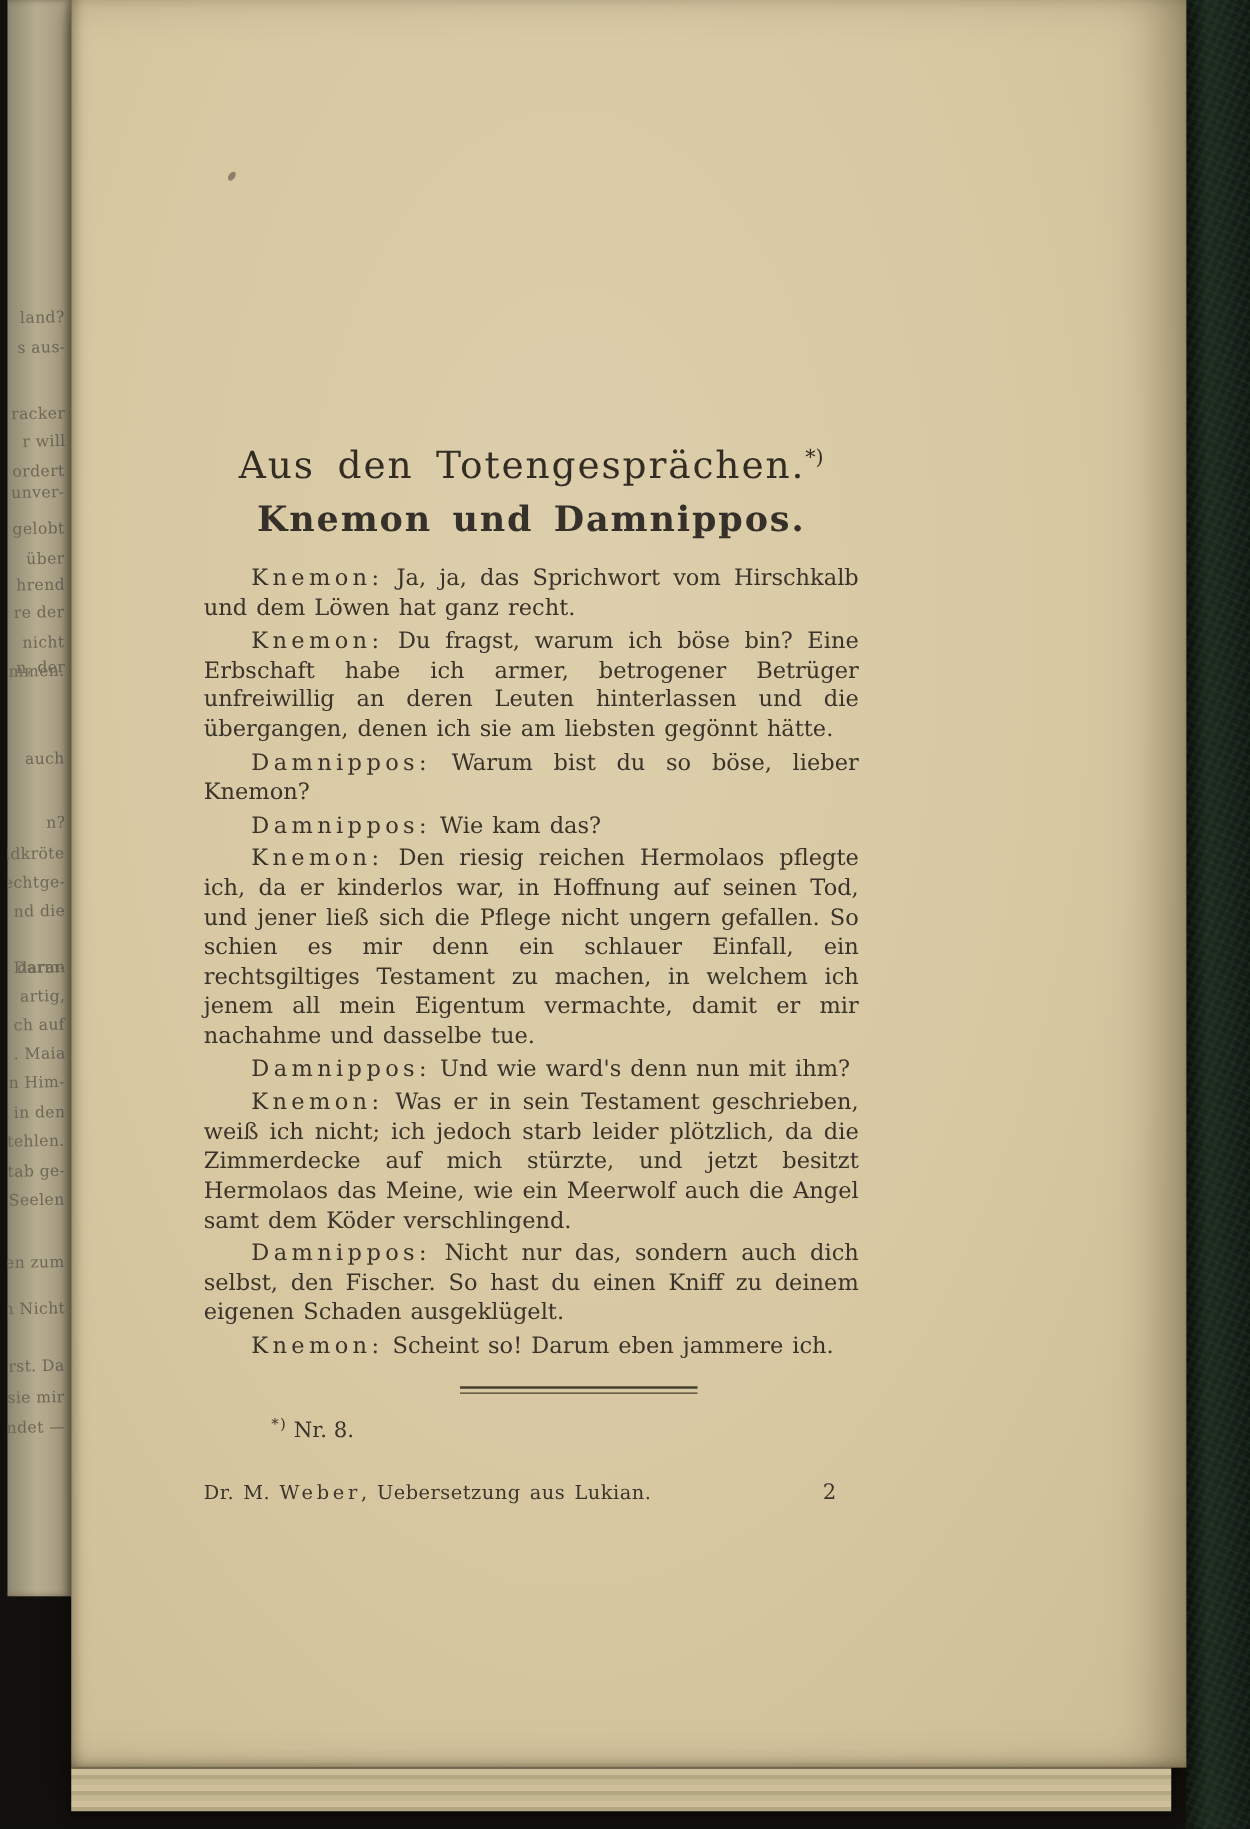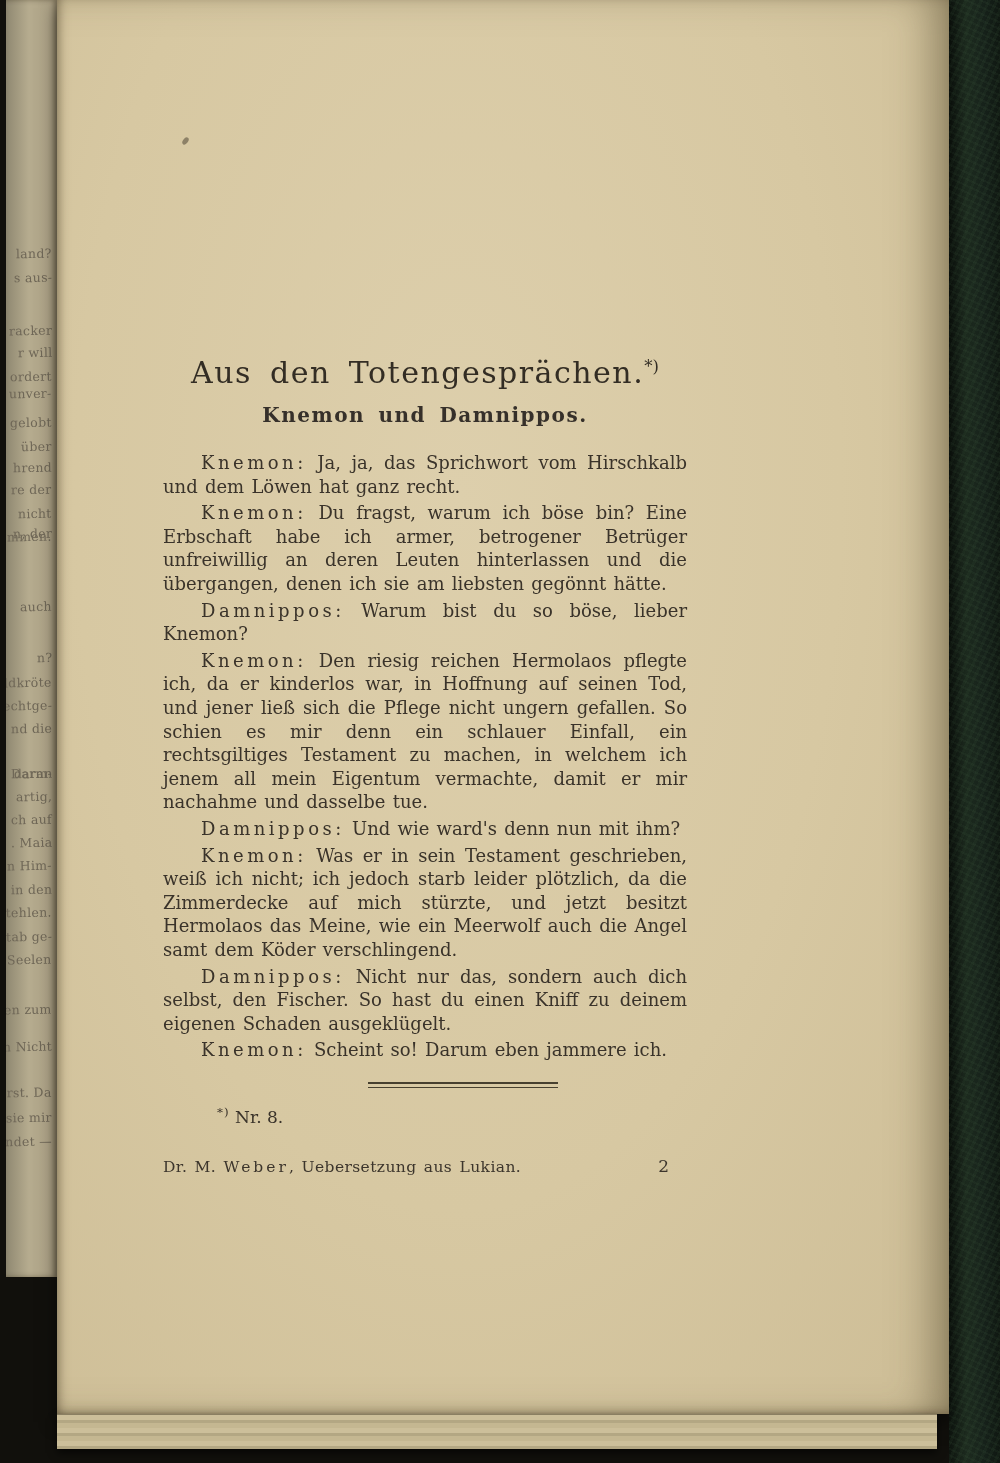--- a/index.html
+++ b/index.html
@@ -52,21 +52,21 @@
   .content{
     position:absolute;left:106px;top:354px;width:524px;
     color:#3a332a;font-size:18px;line-height:23.6px;
   }
   .title{
     font-size:30px;font-weight:normal;margin:0 0 12px;text-align:center;
     letter-spacing:1.5px;word-spacing:7px;color:#332d24;line-height:1.25;
   }
   .title sup{font-size:55%;line-height:0;letter-spacing:0;}
   .subtitle{
-    font-size:20px;font-weight:bold;margin:0 0 24px;text-align:center;
+    font-size:28px;font-weight:bold;margin:0 0 24px;text-align:center;
     letter-spacing:1.5px;word-spacing:5px;color:#36302a;
   }
   .para{
     margin:0 0 3px;text-indent:38px;text-align:justify;word-spacing:1.5px;
   }
   .speaker{letter-spacing:3.5px;}
   .footnote-rule{
     margin:20px 0 0 205px;width:190px;height:3px;
     border-top:2px solid #47402f;border-bottom:1px solid #47402f;
   }
@@ -127,20 +127,21 @@
   <div class="content">
 
     <h1 class="title"><span>Aus den Totengesprächen.</span><sup>*)</sup></h1>
 
     <h2 class="subtitle">Knemon und Damnippos.</h2>
 
     <div>
         <p class="para"><span class="speaker">Knemon:</span> Ja, ja, das Sprichwort vom Hirschkalb und dem Löwen hat ganz recht.</p>
         <p class="para"><span class="speaker">Knemon:</span> Du fragst, warum ich böse bin? Eine Erbschaft habe ich armer, betrogener Betrüger unfreiwillig an deren Leuten hinterlassen und die übergangen, denen ich sie am liebsten gegönnt hätte.</p>
         <p class="para"><span class="speaker">Damnippos:</span> Warum bist du so böse, lieber Knemon?</p>
+        <p class="para"><span class="speaker">Damnippos:</span> Wie kam das?</p>
         <p class="para"><span class="speaker">Knemon:</span> Den riesig reichen Hermolaos pflegte ich, da er kinderlos war, in Hoffnung auf seinen Tod, und jener ließ sich die Pflege nicht ungern gefallen. So schien es mir denn ein schlauer Einfall, ein rechtsgiltiges Testament zu machen, in welchem ich jenem all mein Eigentum vermachte, damit er mir nachahme und dasselbe tue.</p>
         <p class="para"><span class="speaker">Damnippos:</span> Und wie ward's denn nun mit ihm?</p>
         <p class="para"><span class="speaker">Knemon:</span> Was er in sein Testament geschrieben, weiß ich nicht; ich jedoch starb leider plötzlich, da die Zimmerdecke auf mich stürzte, und jetzt besitzt Hermolaos das Meine, wie ein Meerwolf auch die Angel samt dem Köder verschlingend.</p>
         <p class="para"><span class="speaker">Damnippos:</span> Nicht nur das, sondern auch dich selbst, den Fischer. So hast du einen Kniff zu deinem eigenen Schaden ausgeklügelt.</p>
         <p class="para"><span class="speaker">Knemon:</span> Scheint so! Darum eben jammere ich.</p>
       </div>
 
     <div class="footnote-rule"></div>
 
     <p class="footnote"><span class="fn-mark">*)</span> <span>Nr. 8.</span></p>

